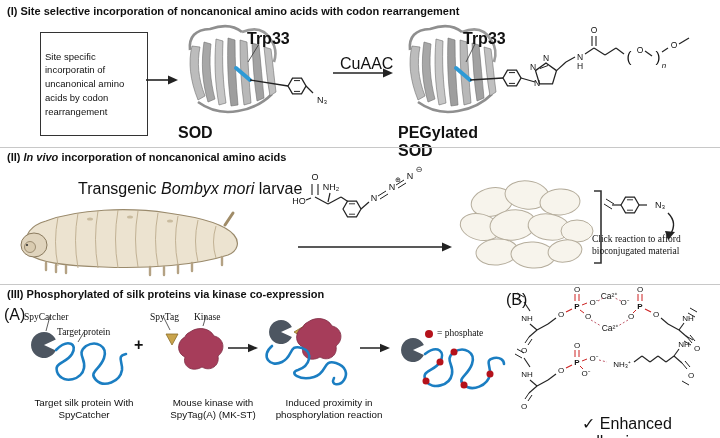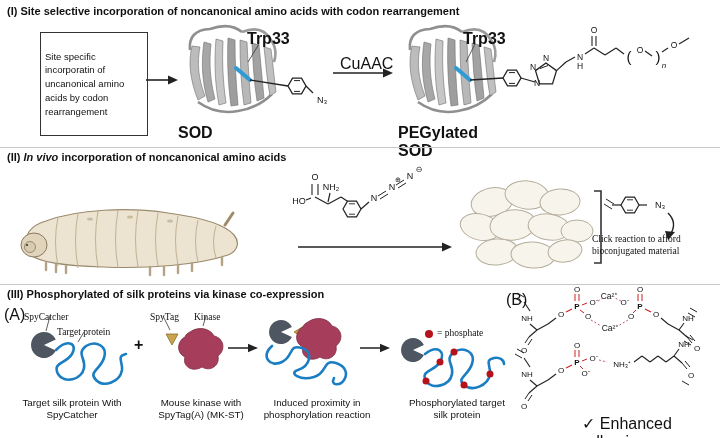--- a/index.html
+++ b/index.html
@@ -10,21 +10,21 @@
   .lbl{font-size:16px;color:#111;}
   .small{font-size:9.5px;font-family:Liberation Serif, serif;}
   .bold{font-weight:700;}
   .italic{font-style:italic;}
   .center{}
   .divider{position:absolute;left:0;width:720px;height:1px;background:#c8c8c8;}
   .txtbox{border:1.2px solid #333;background:#fff;font-size:9.5px;line-height:1.45;
           display:flex;align-items:center;justify-content:center;text-align:left;padding:4px;}
   svg.layer{position:absolute;left:0;overflow:visible;}
   svg text{font-family:"Liberation Sans",sans-serif;fill:#111;}
-  .caption{font-size:9.8px;line-height:1.25;text-align:center;color:#111;}
+  .caption{font-size:9.8px;line-height:1.25;text-align:center;color:#111;margin-left:12px;}
   .plus-sign{font-size:16px;font-weight:700;}
 </style>
 </head>
 <body>
 
 <div class="stage">
 
   <div class="abs sec-title" style="left:7px;top:5px;">(I) Site selective incorporation of noncanonical amino acids with codon rearrangement</div>
 
   <div class="abs txtbox" style="left:40px;top:32px;width:98px;height:94px;">
@@ -122,20 +122,23 @@
   <div class="abs lbl bold" style="left:463px;top:30px;">Trp33</div>
   <div class="abs lbl bold center" style="left:178px;top:124px;width:110px;">SOD</div>
   <div class="abs lbl bold center" style="left:398px;top:124px;width:110px;">PEGylated SOD</div>
 
   <div class="divider" style="top:147px;"></div>
 
   <div class="abs sec-title" style="left:7px;top:151px;">
     <span>(II) </span><span class="italic">In vivo</span><span> incorporation of noncanonical amino acids</span>
   </div>
 
+  <div class="abs lbl" style="left:78px;top:180px;">
+    <span>Transgenic </span><span class="italic">Bombyx mori</span><span> larvae</span>
+  </div>
 
   <svg class="layer" style="top:147px;" width="720" height="137">
 
     <g>
       <path d="M28,100 C22,88 32,78 46,74 C78,62 128,60 168,66 C198,70 224,76 234,88 C240,95 238,104 228,108 C198,118 148,122 103,120 C68,119 40,116 31,108 C28,105 28,102 28,100 Z" fill="#ece3d0" stroke="#9a8a6c" stroke-width="1.2"></path>
       <path d="M58,70 Q53,95 58,119" fill="none" stroke="#bcab8c" stroke-width="0.9"></path>
       <path d="M78,66 Q73,93 78,121" fill="none" stroke="#bcab8c" stroke-width="0.9"></path>
       <path d="M98,64 Q93,92 98,121" fill="none" stroke="#bcab8c" stroke-width="0.9"></path>
       <path d="M118,63 Q113,92 118,121" fill="none" stroke="#bcab8c" stroke-width="0.9"></path>
       <path d="M138,64 Q133,92 138,120" fill="none" stroke="#bcab8c" stroke-width="0.9"></path>
@@ -370,16 +373,15 @@
   <div class="abs small" style="left:24px;top:312px;">SpyCatcher</div>
   <div class="abs small" style="left:57px;top:327px;">Target protein</div>
   <div class="abs small" style="left:150px;top:312px;">SpyTag</div>
   <div class="abs small" style="left:194px;top:312px;">Kinase</div>
   <div class="abs plus-sign" style="left:134px;top:336px;">+</div>
   <div class="abs small" style="left:437px;top:328px;">= phosphate</div>
 
   <div class="abs caption" style="left:16px;top:397px;width:112px;">Target silk protein With SpyCatcher</div>
   <div class="abs caption" style="left:148px;top:397px;width:106px;">Mouse kinase with SpyTag(A) (MK-ST)</div>
   <div class="abs caption" style="left:260px;top:397px;width:114px;">Induced proximity in phosphorylation reaction</div>
-  <div class="abs caption" style="left:402px;top:397px;width:110px;">Phosphorylated target silk protein</div>
   <div class="abs lbl" style="left:582px;top:414px;">✓ Enhanced adhesiveness</div>
 
 </div>
 
 </body></html>

